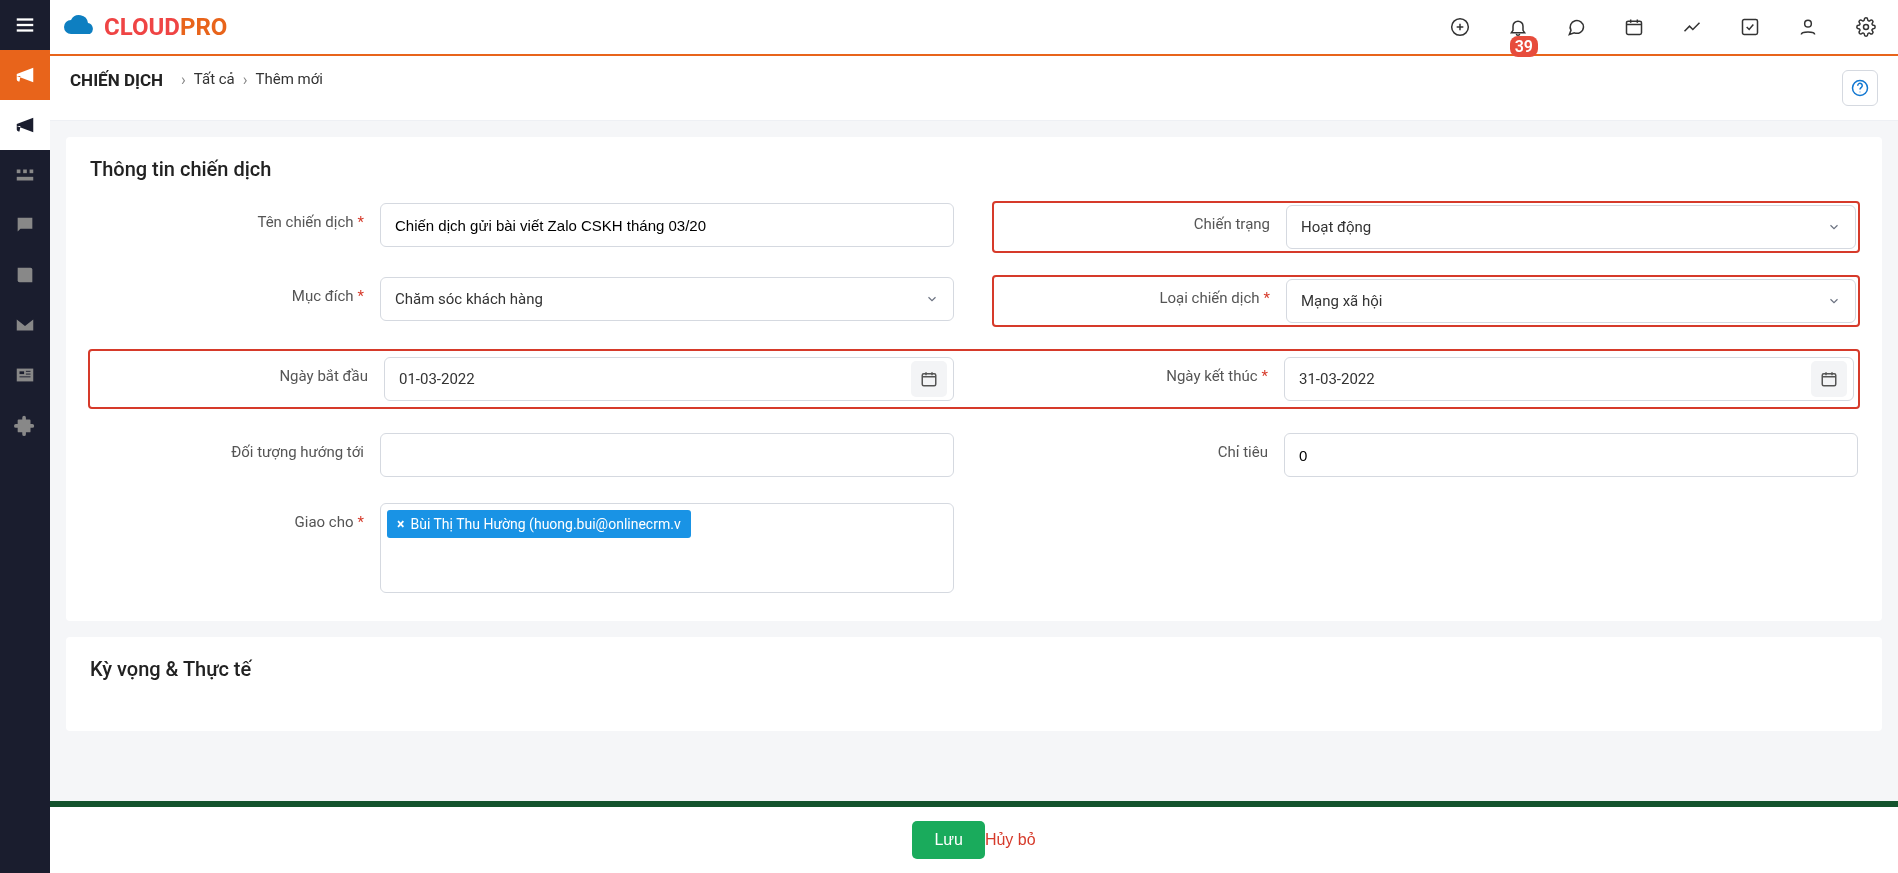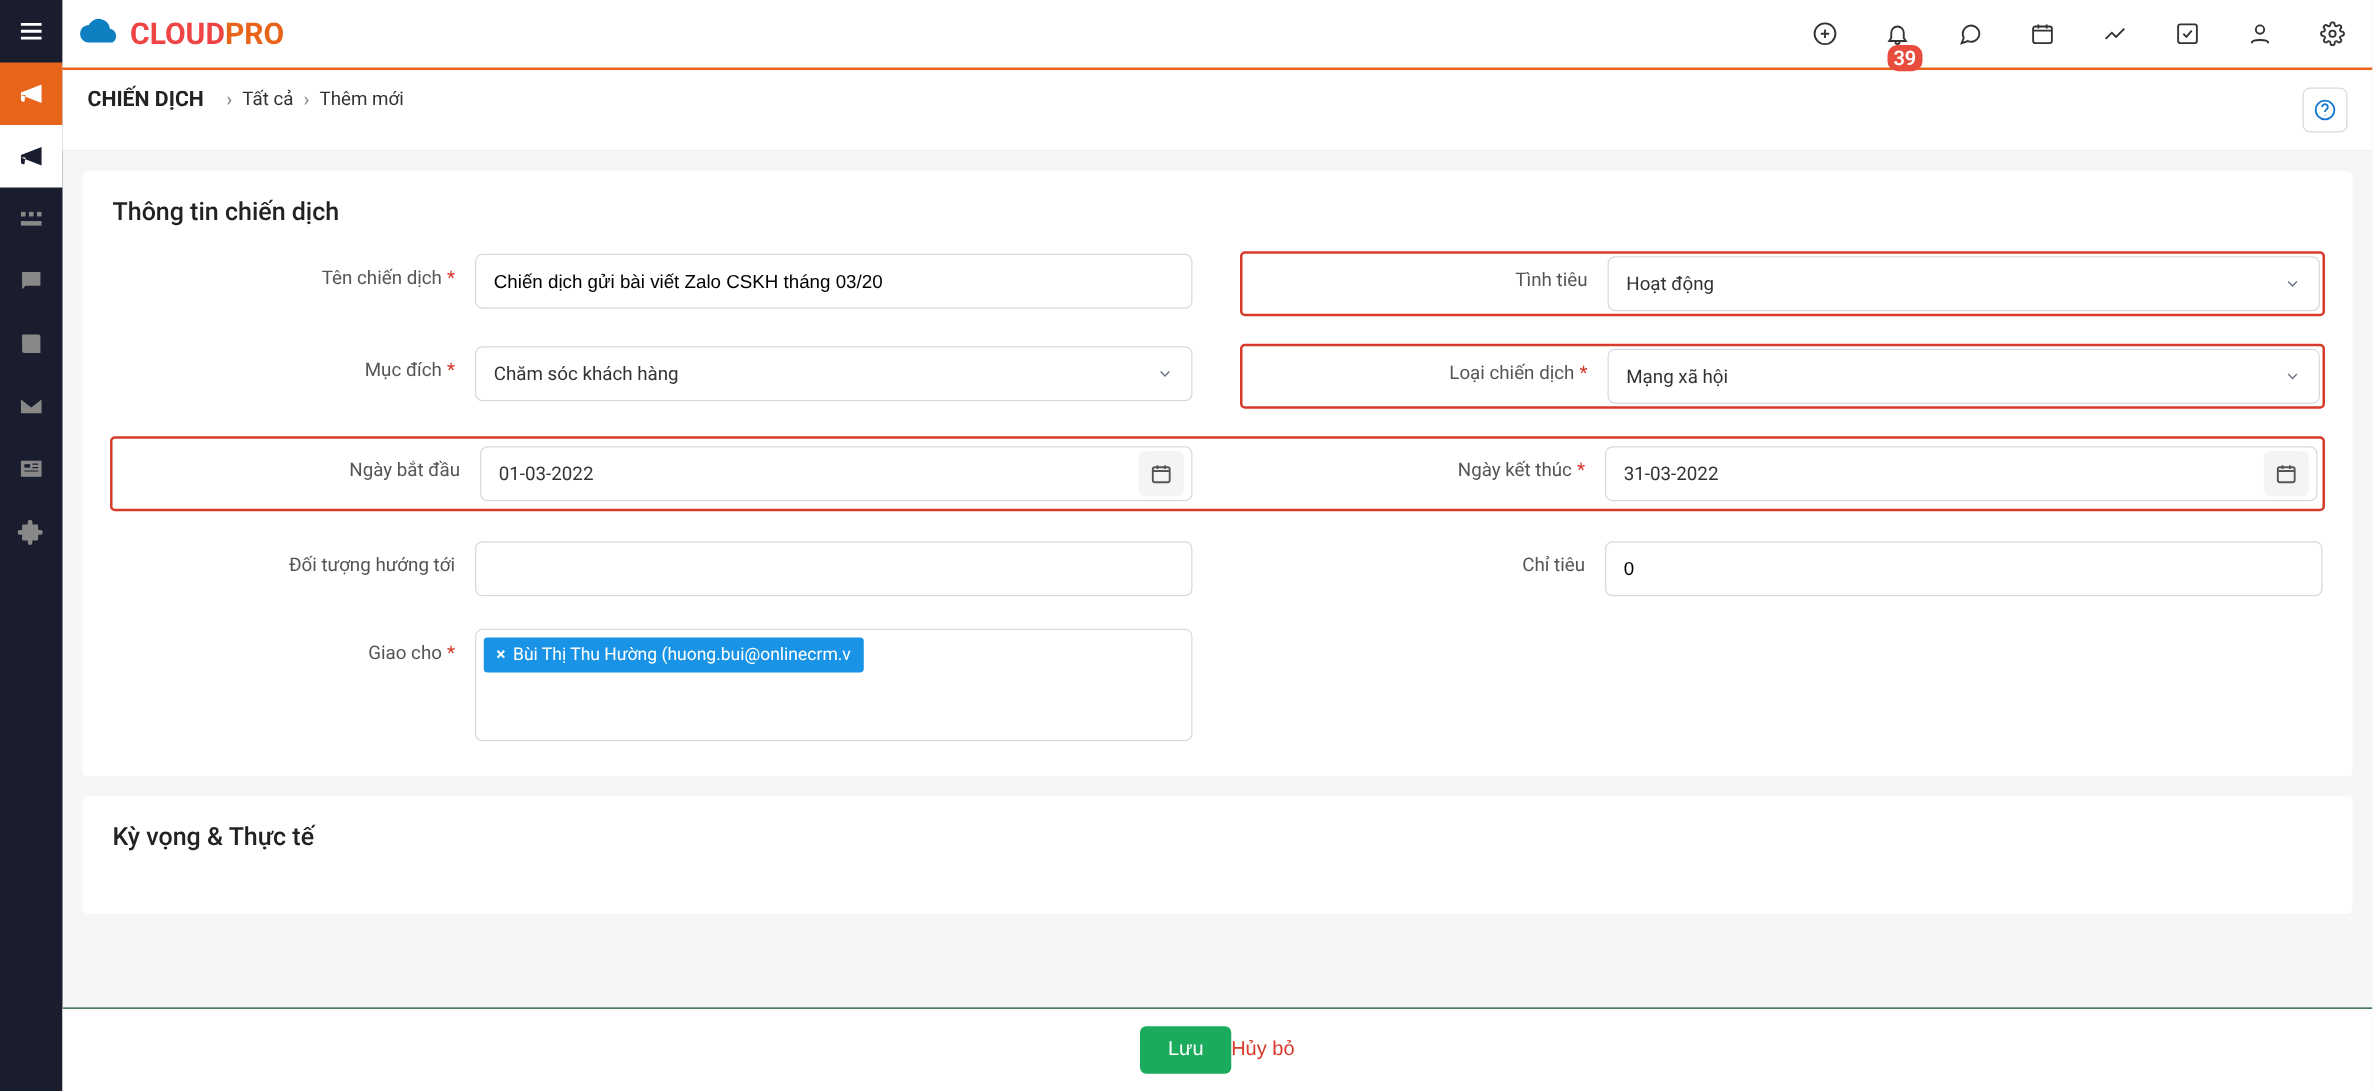--- a/index.html
+++ b/index.html
@@ -62,21 +62,21 @@
 .datebox .cal-btn { width: 36px; height: 36px; background: #f3f4f6; border-radius: 5px; display:flex; align-items:center; justify-content:center; margin-right:-8px; }
 .input input { border:none; outline:none; width:100%; font-size:15px; background:transparent; }
 
 .tagbox { height: auto; min-height: 90px; align-items: flex-start; padding: 6px; flex-wrap: wrap; }
 .tag { background: #1993e5; color: #fff; padding: 6px 10px; border-radius: 3px; font-size: 14px; display: inline-flex; align-items: center; gap: 6px; max-width: 100%; overflow: hidden; white-space: nowrap; }
 .tag .x { font-weight: 700; cursor: pointer; }
 
 
 .row-pair-highlight { outline: 2px solid #d63a2a; padding: 6px 4px; border-radius: 2px; display: grid; grid-template-columns: repeat(2, minmax(0,1fr)); column-gap: 40px; grid-column: 1 / -1; }
 
-.footer-actions { position: sticky; bottom: 0; background: #fff; border-top: 1px solid #14532d; padding: 14px; display: flex; align-items: center; justify-content: center; }
+.footer-actions { position: sticky; bottom: 0; background: #fff; border-top: 6px solid #14532d; padding: 14px; display: flex; align-items: center; justify-content: center; }
 .btn-save { background: #1aab5c; color: #fff; border: none; padding: 10px 22px; font-size: 16px; border-radius: 5px; cursor: pointer; }
 .btn-cancel { color: #d63a2a; background: transparent; border: none; font-size: 16px; cursor: pointer; }
 
 .chev-svg { width: 14px; height: 14px; }
 .cal-svg { width: 18px; height: 18px; }
 </style>
 </head>
 <body>
 
 <div class="app">
@@ -233,21 +233,21 @@
             <div class="label"><span>Tên chiến dịch</span><span class="req">*</span></div>
             <div class="control-wrap">
               <div class="input">
                   <input value="Chiến dịch gửi bài viết Zalo CSKH tháng 03/20" style="">
                 </div>
             </div>
           </div>
 
           <div class="form-row">
             <div class="highlight-box" style="display:flex; width:100%;">
-              <div class="label"><span>Tình tiêu</span></div>
+              <div class="label"><span>Chiến trạng</span></div>
               <div class="control-wrap">
                 <div class="select">
                   <span>Hoạt động</span>
                   <svg class="chev chev-svg" viewBox="0 0 24 24" fill="none" stroke="currentColor" stroke-width="2">
                       <polyline points="6 9 12 15 18 9"></polyline>
                     </svg>
                 </div>
               </div>
             </div>
           </div>

